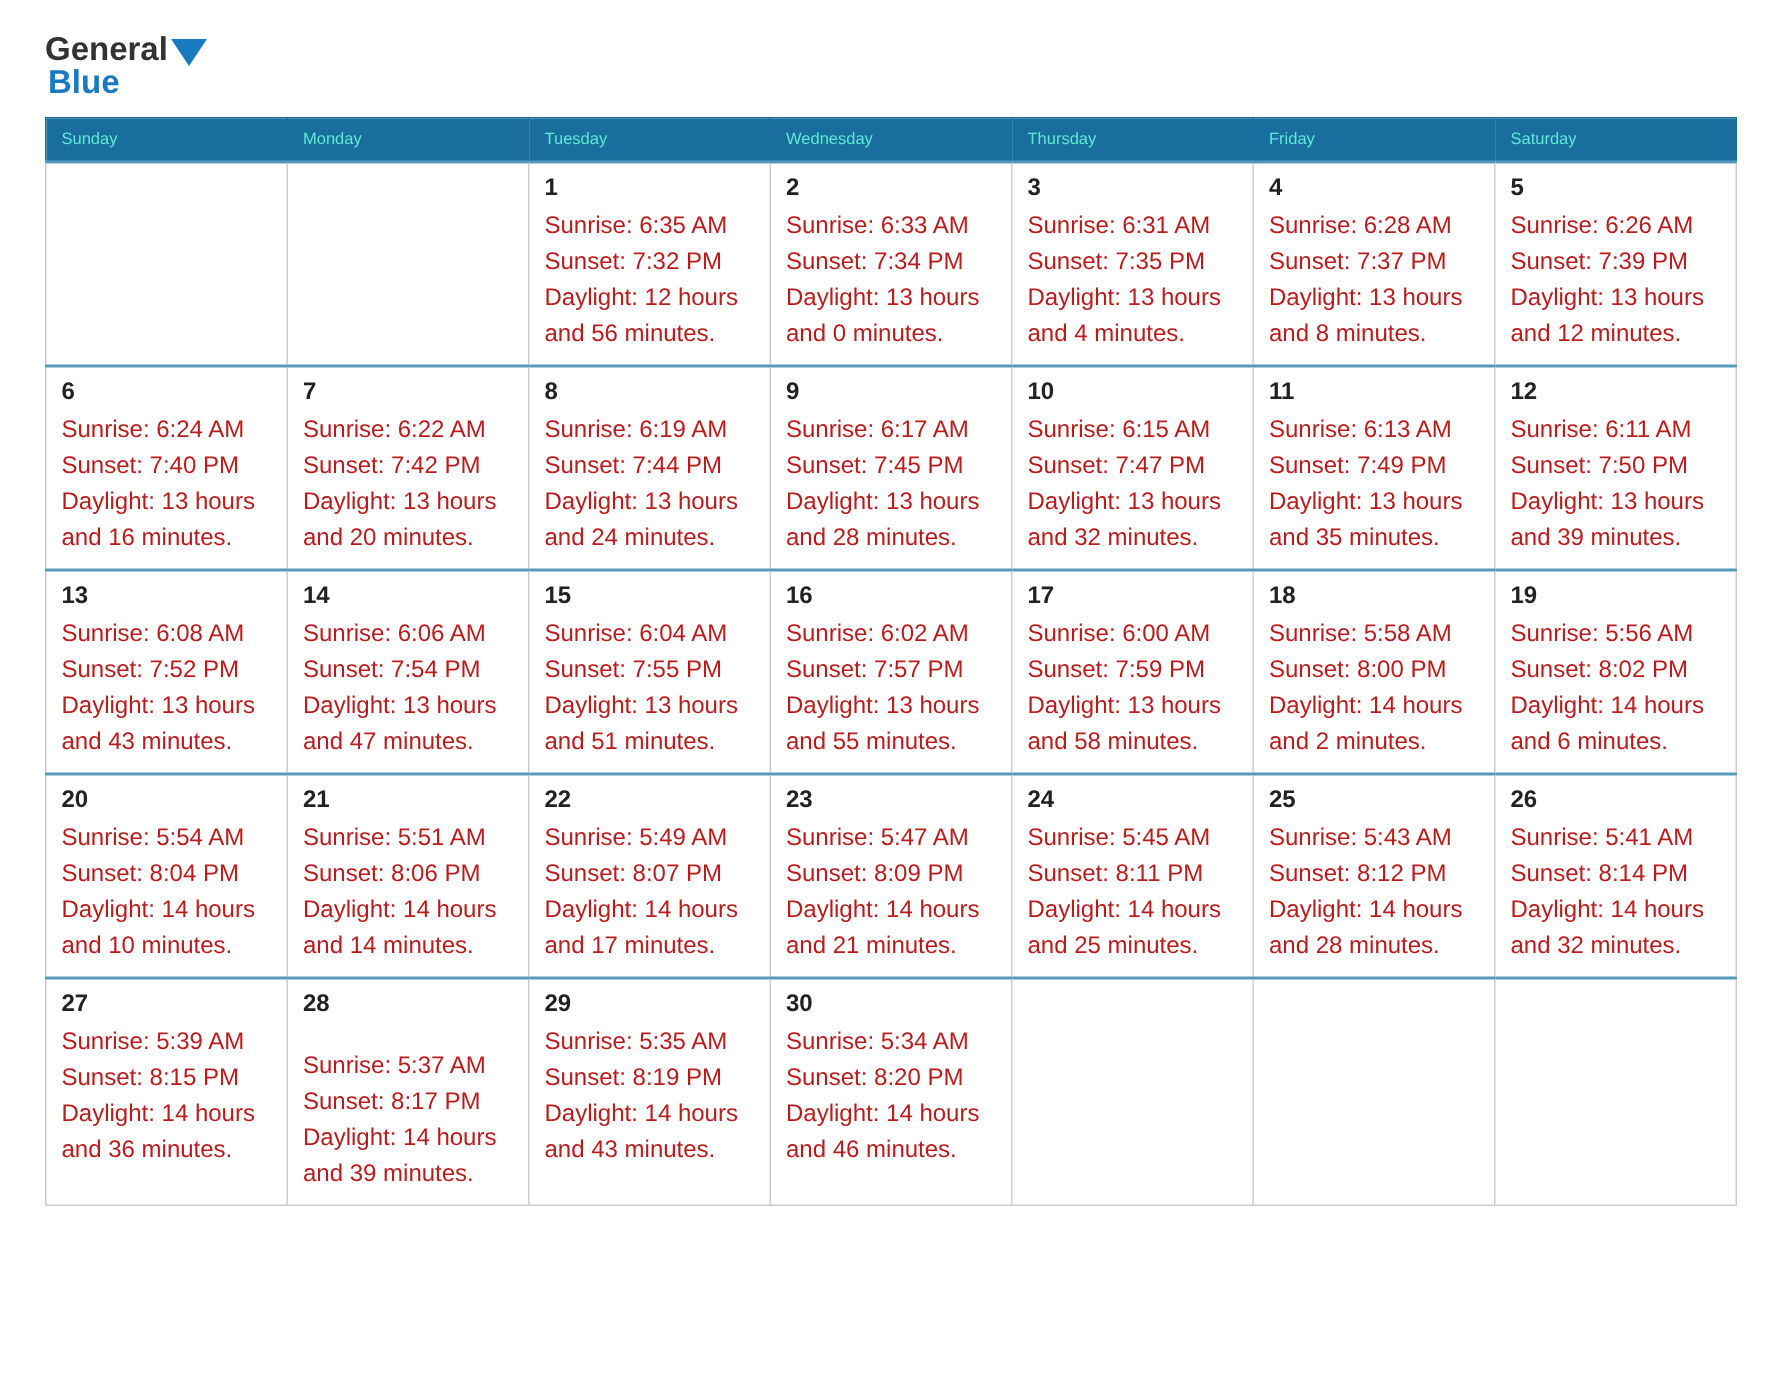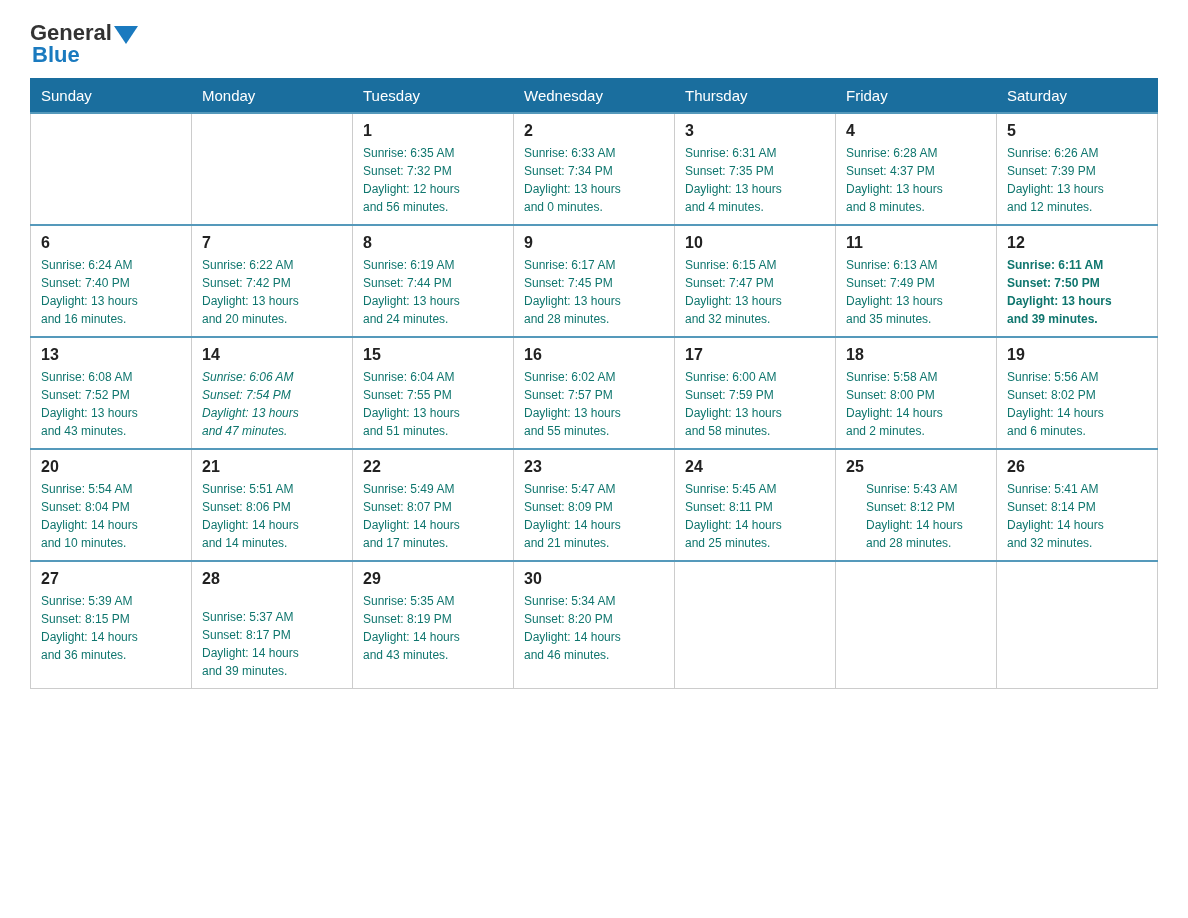--- a/index.html
+++ b/index.html
@@ -50,22 +50,22 @@
       color: #555;
       margin-top: 4px;
     }
     .calendar-table {
       width: 100%;
       border-collapse: collapse;
       margin-top: 10px;
     }
     .calendar-table th {
       background-color: #1a6e9e;
-      color: #ffffff;
-      font-size: 15px;
+      color: #5eead4;
+      font-size: 11px;
       font-weight: normal;
       padding: 8px 10px;
       text-align: left;
       border: 1px solid #1a6e9e;
       margin-top: 17px;
     }
     .calendar-table td {
       border: 1px solid #ccc;
       vertical-align: top;
       padding: 8px 10px;
@@ -75,22 +75,22 @@
     .calendar-table tr td {
       border-top: 2px solid #5599bb;
     }
     .day-number {
       font-size: 16px;
       font-weight: bold;
       color: #222;
       margin-bottom: 4px;
     }
     .day-info {
-      font-size: 12px;
-      color: #0f766e;
+      font-size: 16px;
+      color: #b91c1c;
       line-height: 1.5;
     }
     .empty-cell {
       background: #fff;
     }
     .logo-wrapper {
       display: flex;
       flex-direction: column;
       align-items: flex-start;
     }
@@ -155,21 +155,21 @@
         <td>
           <div class="day-number">3</div>
           <div class="day-info" style="white-space: pre-line;">Sunrise: 6:31 AM
 Sunset: 7:35 PM
 Daylight: 13 hours
 and 4 minutes.</div>
         </td>
         <td>
           <div class="day-number">4</div>
           <div class="day-info" style="white-space: pre-line;">Sunrise: 6:28 AM
-Sunset: 4:37 PM
+Sunset: 7:37 PM
 Daylight: 13 hours
 and 8 minutes.</div>
         </td>
         <td>
           <div class="day-number">5</div>
           <div class="day-info" style="white-space: pre-line;">Sunrise: 6:26 AM
 Sunset: 7:39 PM
 Daylight: 13 hours
 and 12 minutes.</div>
         </td>
@@ -212,37 +212,37 @@
         </td>
         <td>
           <div class="day-number">11</div>
           <div class="day-info" style="white-space: pre-line;">Sunrise: 6:13 AM
 Sunset: 7:49 PM
 Daylight: 13 hours
 and 35 minutes.</div>
         </td>
         <td>
           <div class="day-number">12</div>
-          <div class="day-info" style="white-space: pre-line; font-weight: bold;">Sunrise: 6:11 AM
+          <div class="day-info" style="white-space: pre-line;">Sunrise: 6:11 AM
 Sunset: 7:50 PM
 Daylight: 13 hours
 and 39 minutes.</div>
         </td>
       </tr>
       <tr>
         <td>
           <div class="day-number">13</div>
           <div class="day-info" style="white-space: pre-line;">Sunrise: 6:08 AM
 Sunset: 7:52 PM
 Daylight: 13 hours
 and 43 minutes.</div>
         </td>
         <td>
           <div class="day-number">14</div>
-          <div class="day-info" style="white-space: pre-line; font-style: italic;">Sunrise: 6:06 AM
+          <div class="day-info" style="white-space: pre-line;">Sunrise: 6:06 AM
 Sunset: 7:54 PM
 Daylight: 13 hours
 and 47 minutes.</div>
         </td>
         <td>
           <div class="day-number">15</div>
           <div class="day-info" style="white-space: pre-line;">Sunrise: 6:04 AM
 Sunset: 7:55 PM
 Daylight: 13 hours
 and 51 minutes.</div>
@@ -307,21 +307,21 @@
         </td>
         <td>
           <div class="day-number">24</div>
           <div class="day-info" style="white-space: pre-line;">Sunrise: 5:45 AM
 Sunset: 8:11 PM
 Daylight: 14 hours
 and 25 minutes.</div>
         </td>
         <td>
           <div class="day-number">25</div>
-          <div class="day-info" style="white-space: pre-line; margin-left: 20px;">Sunrise: 5:43 AM
+          <div class="day-info" style="white-space: pre-line;">Sunrise: 5:43 AM
 Sunset: 8:12 PM
 Daylight: 14 hours
 and 28 minutes.</div>
         </td>
         <td>
           <div class="day-number">26</div>
           <div class="day-info" style="white-space: pre-line;">Sunrise: 5:41 AM
 Sunset: 8:14 PM
 Daylight: 14 hours
 and 32 minutes.</div>

